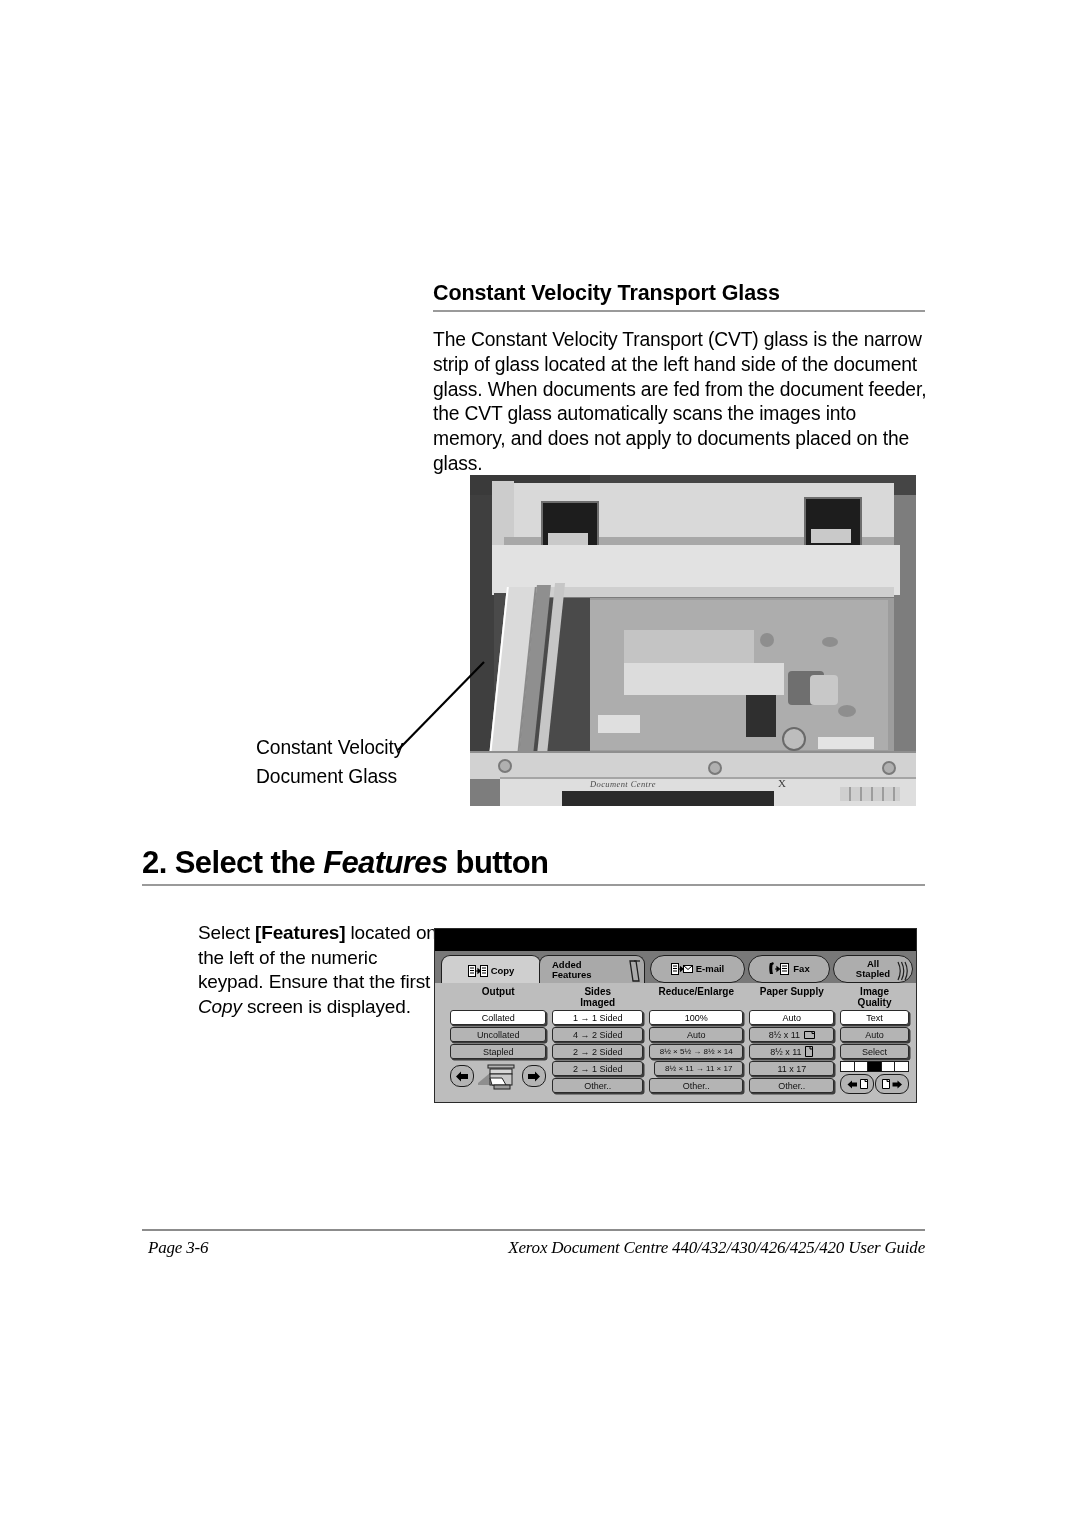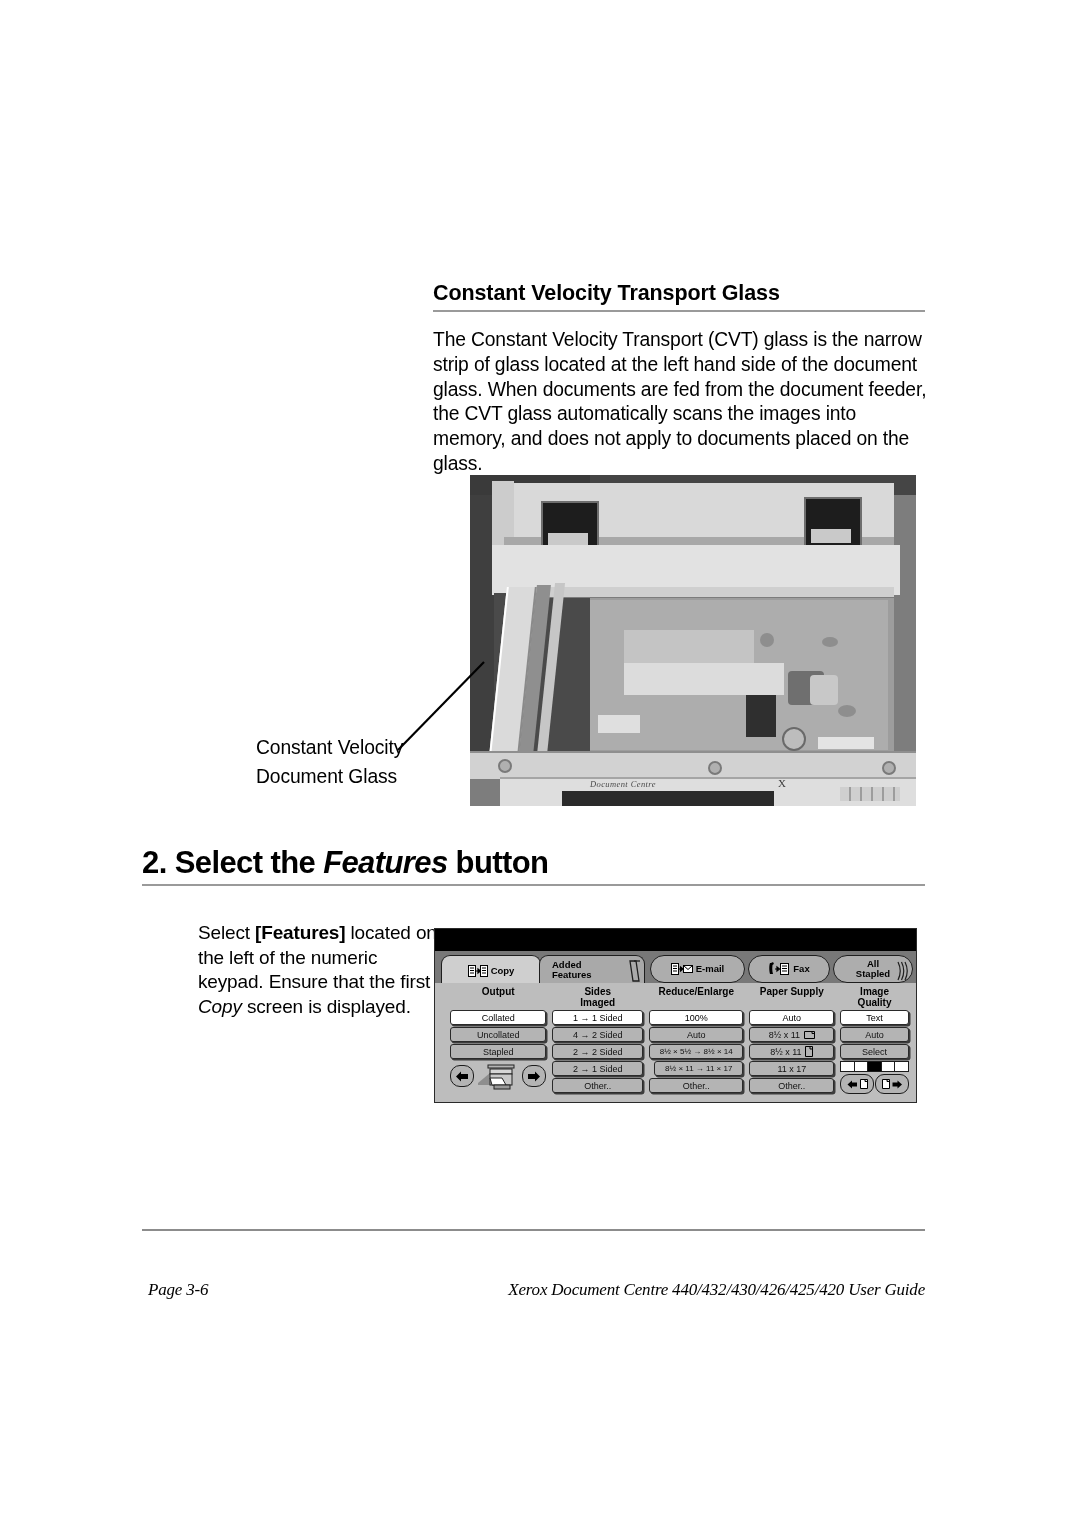--- a/index.html
+++ b/index.html
@@ -448,21 +448,20 @@
   }
 
   
   .foot {
     position: absolute;
     top: 1238px;
     font-family: "Liberation Serif", serif;
     font-style: italic;
     font-size: 17px;
     letter-spacing: -0.2px;
-    margin-top: 42px;
   }
   .foot.left  { left: 148px; }
   .foot.right { right: 155px; text-align: right; }
 </style>
 </head>
 <body>
 
 <div class="sec1-head">Constant Velocity Transport Glass</div>
 <div class="rule r1"></div>
 <div class="sec1-body">The Constant Velocity Transport (CVT) glass is the narrow strip of glass located at the left hand side of the document glass. When documents are fed from the document feeder, the CVT glass automatically scans the images into memory, and does not apply to documents placed on the glass.</div>

